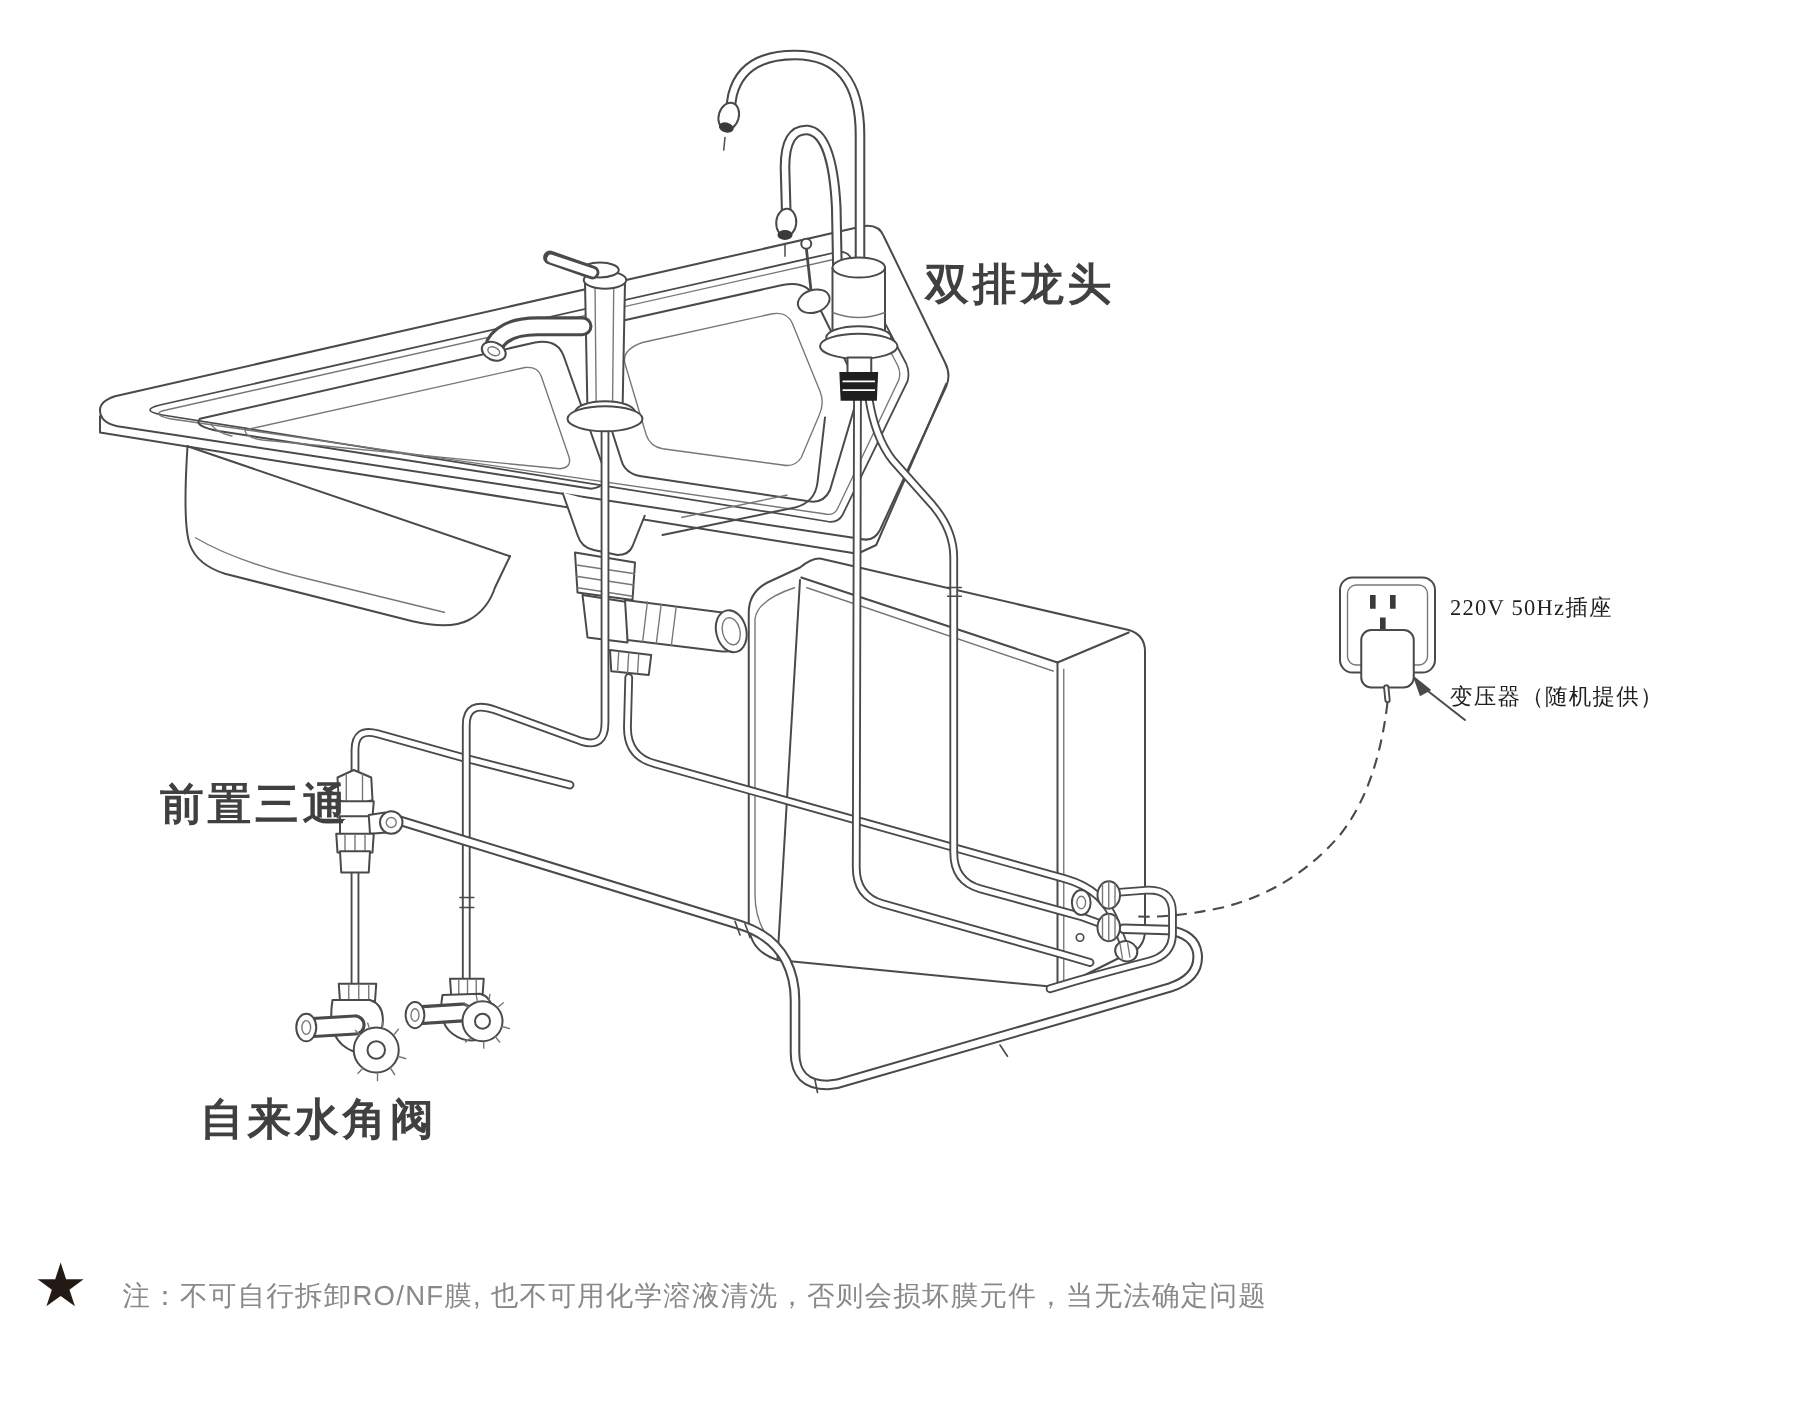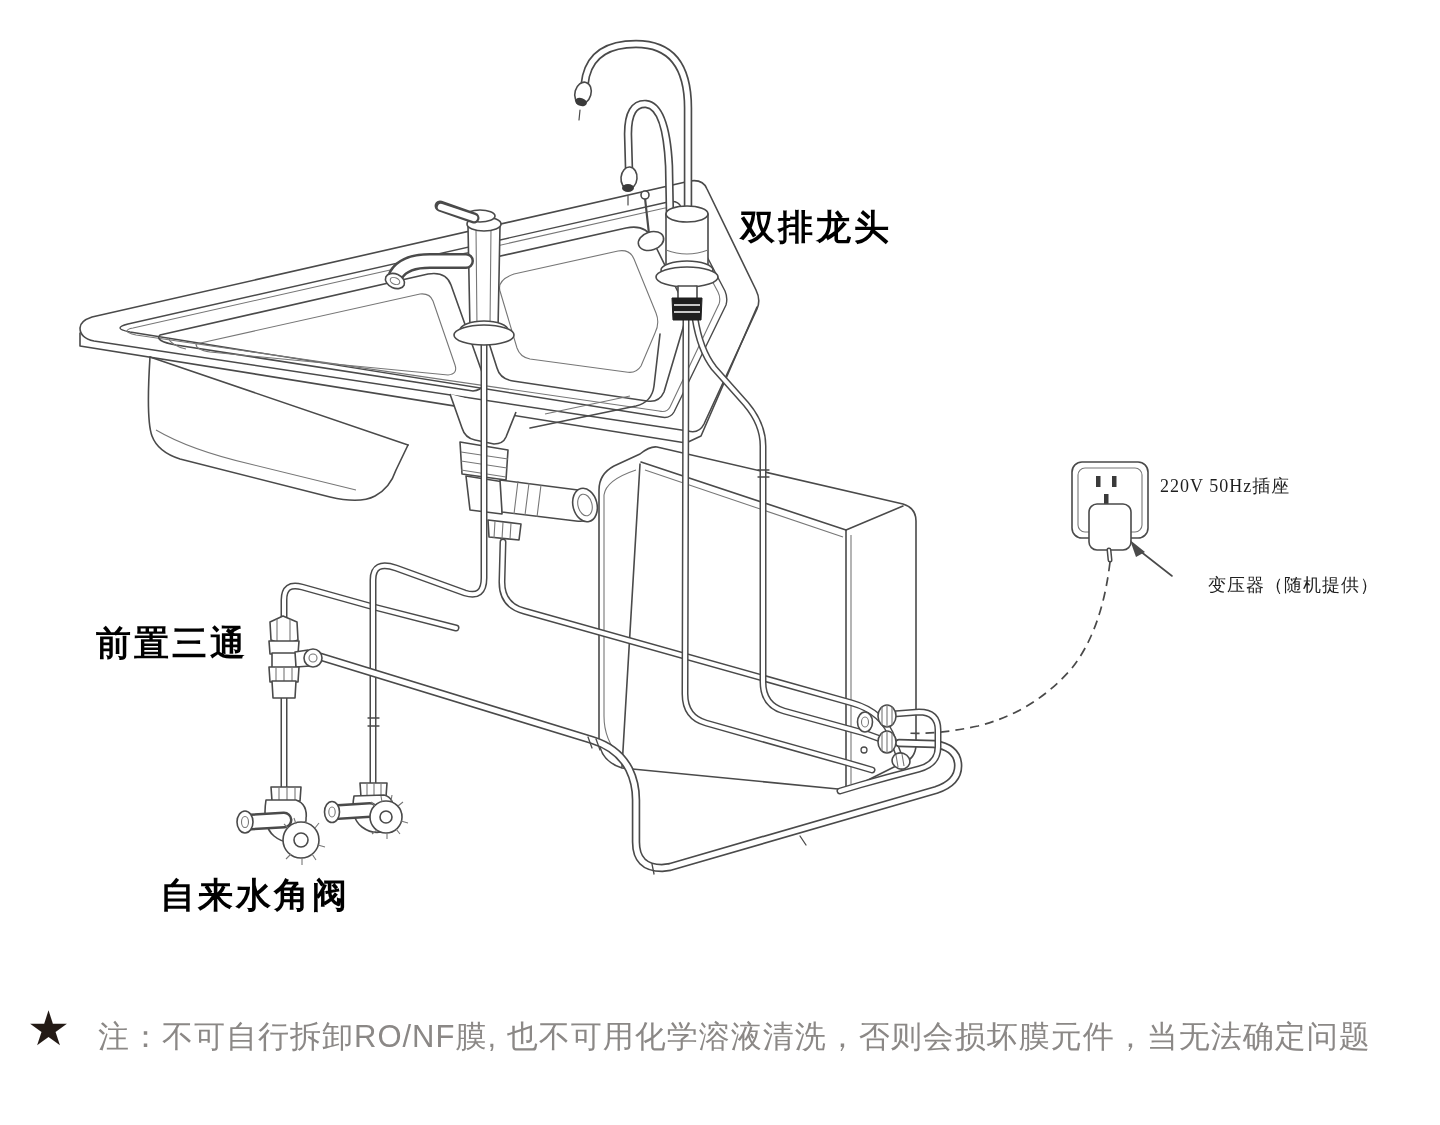--- a/index.html
+++ b/index.html
@@ -1,23 +1,23 @@
 <!DOCTYPE html>
 <html><head>
 <meta charset="utf-8">
 <style>
   html,body{margin:0;padding:0;background:#fff;}
   #page{position:relative;width:1440px;height:1125px;background:#ffffff;overflow:hidden;
         font-family:"Liberation Sans",sans-serif;}
   svg{position:absolute;left:0;top:0;}
   .lbl{position:absolute;white-space:nowrap;}
-  .lbl-bold{font-weight:700;font-size:35px;color:#000000;letter-spacing:3px;}
+  .lbl-bold{font-weight:700;font-size:35px;color:#404040;letter-spacing:3px;}
   .lbl-serif{font-family:"Liberation Serif",serif;font-size:18px;color:#1f1f1f;letter-spacing:1px;}
   #note{position:absolute;left:98px;top:1012px;width:1300px;
-        font-size:31px;line-height:49px;color:#8b8886;letter-spacing:1px;}
+        font-size:22px;line-height:49px;color:#8b8886;letter-spacing:1px;}
   #note-star{position:absolute;left:27px;top:1000px;font-size:48px;color:#231a15;}
   
   .dk{stroke:#4a4a4a;fill:none;stroke-linecap:round;stroke-linejoin:round;}
   .wt{stroke:#ffffff;fill:none;stroke-linecap:round;stroke-linejoin:round;}
   .s16{stroke-width:1.6;}
   .thin{stroke:#777;fill:none;stroke-width:1.1;}
   .shape{fill:#ffffff;stroke:#4a4a4a;stroke-width:1.6;stroke-linejoin:round;}
   .t7{stroke-width:7;} .t4{stroke-width:4;}
   .t8{stroke-width:8.5;} .t5{stroke-width:5.2;}
   .t16{stroke-width:16;} .t11{stroke-width:11;}
@@ -221,21 +221,21 @@
   <path class="dk" stroke-width="5" d="M 1109,550 L 1110,560"></path>
   <path class="wt" stroke-width="2" d="M 1109,550 L 1110,560"></path>
   <path class="dash" d="M 1110,562 Q 1102,630 1072,668 Q 1034,712 978,726 Q 936,735 906,733"></path>
   <path class="dk" stroke-width="1.6" d="M 1172,576 L 1140,551"></path>
   <polygon points="1130,540 1145,552 1136,557" fill="#4a4a4a"></polygon>
 </g>
 </svg>
 
 <div class="lbl lbl-bold" style="left:740px;top:204px;">双排龙头</div>
 <div class="lbl lbl-serif" style="left:1160px;top:474px;">220V  50Hz插座</div>
-<div class="lbl lbl-serif" style="left:1160px;top:573px;margin-left:48px;">变压器（随机提供）</div>
-<div class="lbl lbl-bold" style="left:96px;top:620px;">前置三通</div>
+<div class="lbl lbl-serif" style="left:1160px;top:545px;">变压器（随机提供）</div>
+<div class="lbl lbl-bold" style="left:128px;top:620px;">前置三通</div>
 <div class="lbl lbl-bold" style="left:124px;top:872px;margin-left:36px;">自来水角阀</div>
 
 <div id="note-star">★</div>
 <div id="note"><span>注：不可自行拆卸RO/NF膜, 也不可用化学溶液清洗，否则会损坏膜元件，当无法确定问题</span><br>
 </div>
 
 </div>
 
 </body></html>

